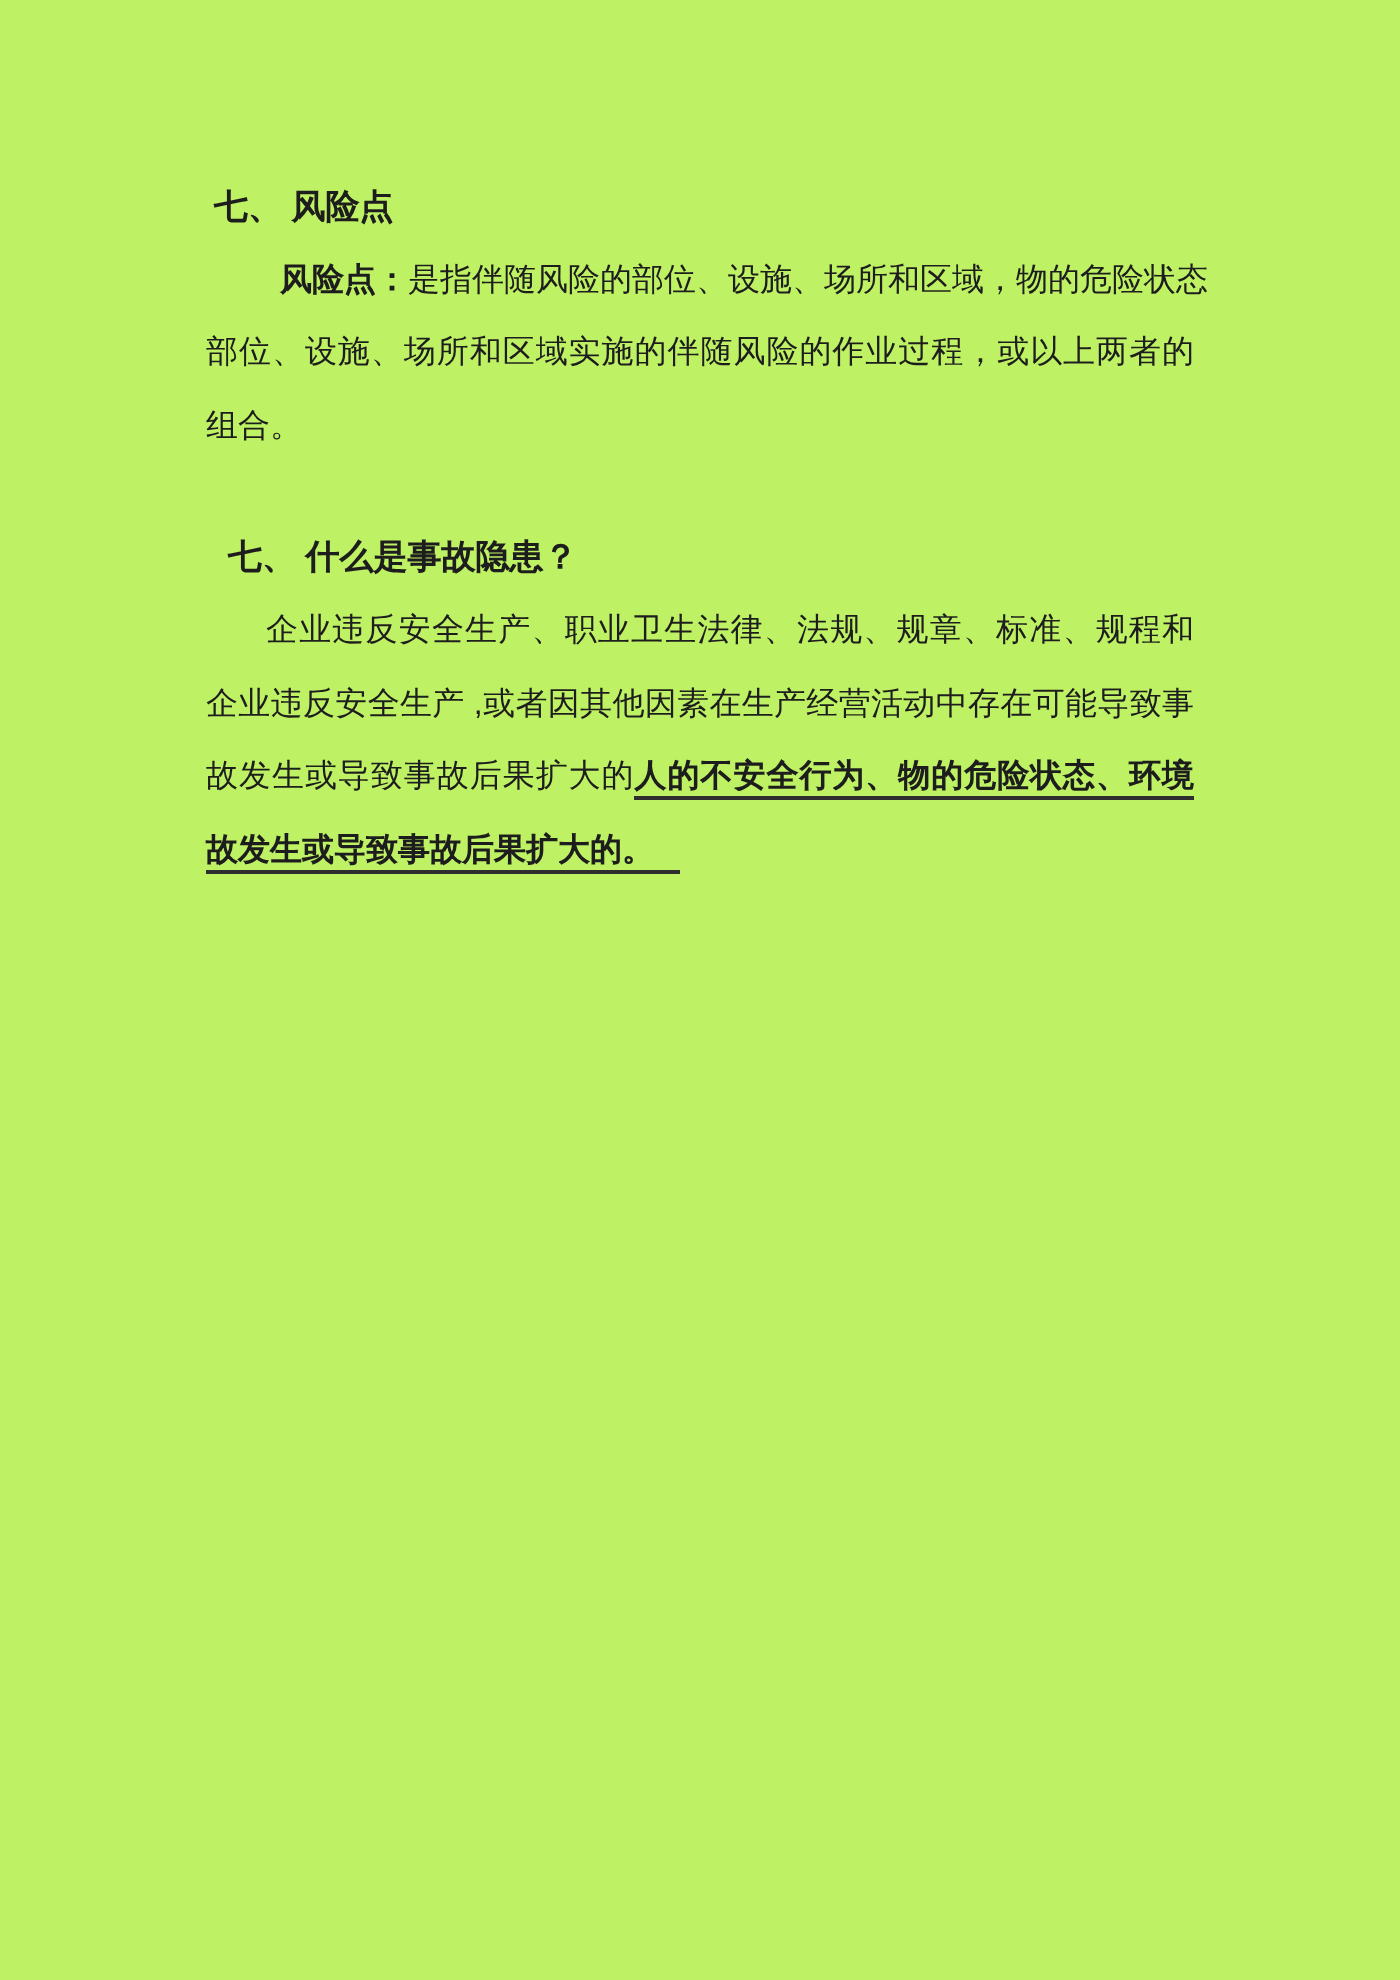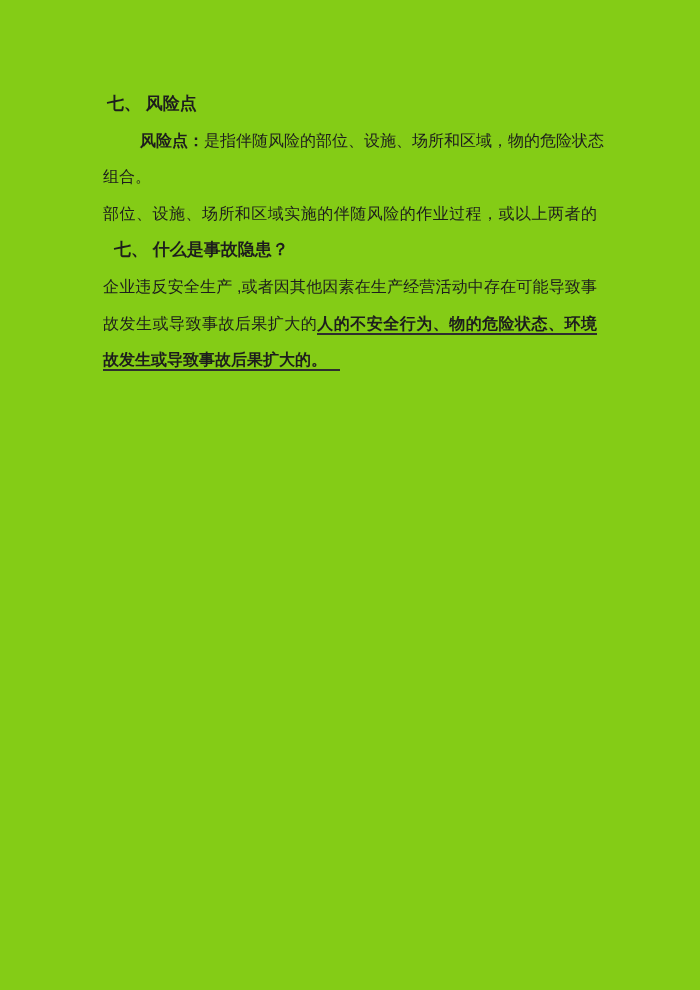--- a/index.html
+++ b/index.html
@@ -4,21 +4,21 @@
 <style>
   html, body {
     margin: 0;
     padding: 0;
     background: #ffffff;
   }
   .page {
     position: relative;
     width: 700px;
     height: 990px;
-    background: #84cc16;
+    background: #bef264;
     font-family: "Liberation Sans", sans-serif;
     overflow: hidden;
   }
   .doc {
     position: absolute;
     left: 103px;
     right: 103px;
     top: 86px;
     color: #1d1d1d;
   }
@@ -53,20 +53,21 @@
     padding-bottom: 1px;
   }
 </style>
 </head>
 <body>
 
 <div class="page">
   <div class="doc">
       <div class="line heading" style="text-indent: 4px;"><span class="seg b">七、 风险点</span></div>
       <div class="line body jl" style="text-indent: 37px;"><span class="seg b">风险点：</span><span class="seg">是指伴随风险的部位、设施、场所和区域，物的危险状态</span></div>
+      <div class="line body jl"><span class="seg">部位、设施、场所和区域实施的伴随风险的作业过程，或以上两者的</span></div>
       <div class="line body"><span class="seg">组合。</span></div>
-      <div class="line body jl"><span class="seg">部位、设施、场所和区域实施的伴随风险的作业过程，或以上两者的</span></div>
-      <div class="line heading" style="text-indent: 11px;"><span class="seg b">七、 什么是事故隐患？</span></div>
+      <div class="line heading" style="text-indent: 11px; margin-top: 29px;"><span class="seg b">七、 什么是事故隐患？</span></div>
+      <div class="line body jl" style="text-indent: 30px;"><span class="seg">企业违反安全生产、职业卫生法律、法规、规章、标准、规程和</span></div>
       <div class="line body jl"><span class="seg">企业违反安全生产 ,或者因其他因素在生产经营活动中存在可能导致事</span></div>
       <div class="line body jl"><span class="seg">故发生或导致事故后果扩大的</span><span class="seg b u">人的不安全行为、物的危险状态、环境</span></div>
       <div class="line body"><span class="seg b u">故发生或导致事故后果扩大的。</span><span class="seg b u">&nbsp;&nbsp;&nbsp;</span></div>
     </div>
 </div>
 
 </body></html>

